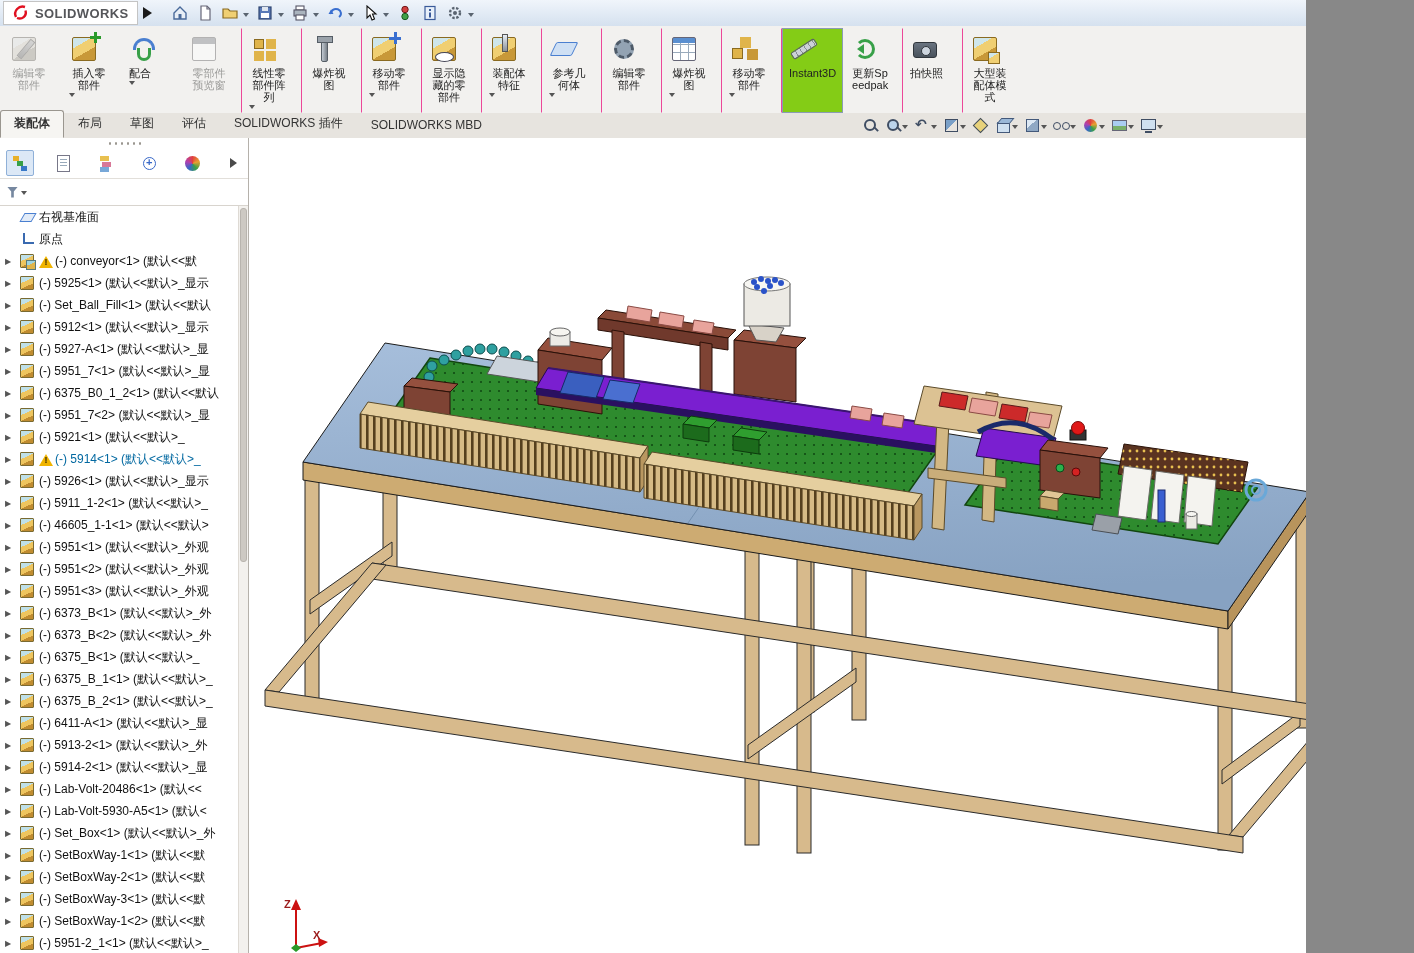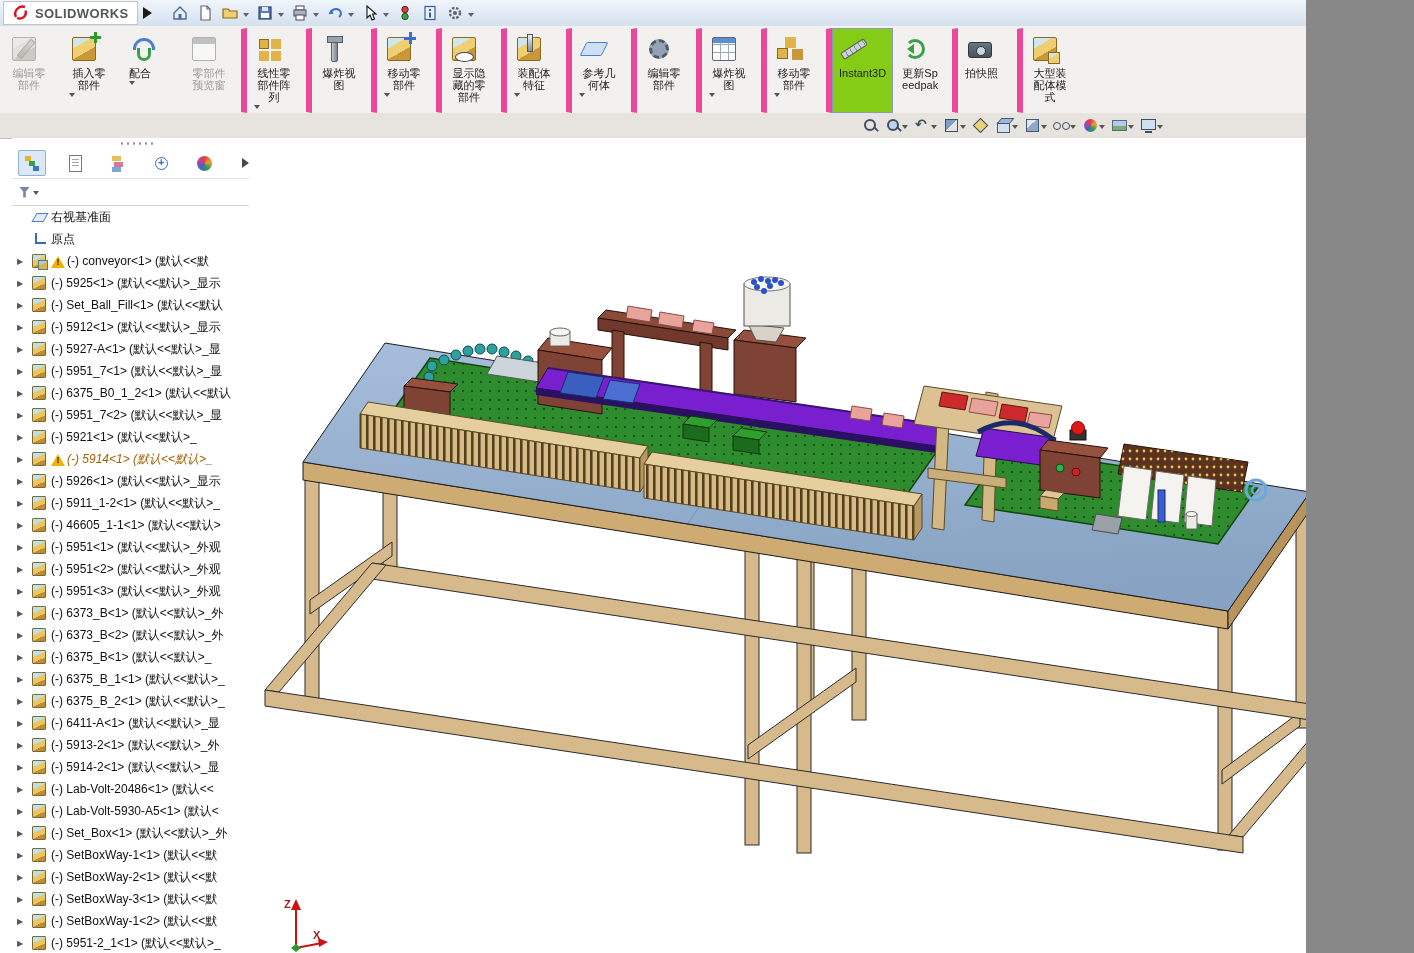--- a/index.html
+++ b/index.html
@@ -19,21 +19,21 @@
   .tbi-caret{width:0;height:0;border:3px solid transparent;border-top:4px solid #5a6470;margin:6px 3px 0 0;}
   .doc-title{position:absolute;left:1073px;top:6px;transform:translateX(-50%);
     font-size:12px;color:#1a1a1a;white-space:nowrap;margin-top:34px;}
 
   
   .ribbon{position:absolute;top:26px;left:0;right:0;height:87px;background:#f2f1ef;
     border-bottom:1px solid #cfccc7;display:flex;}
   .ribbon-row{display:flex;align-items:stretch;padding:2px 0 0 2px;}
   .rb{display:flex;flex-direction:column;align-items:flex-start;padding:5px 6px 2px;min-width:46px;
     border:1px solid transparent;border-radius:2px;position:relative;}
-  .rb.sep{border-right:6px solid #ec4899;border-radius:0;}
+  .rb.sep{border-right:1px solid #ec4899;border-radius:0;}
   .rb.active{background:#84cc16;border:1px solid #8a9cb4;}
   .rb.disabled .rlabel{color:#9c9c9a;}
   .rb.disabled .ric{opacity:.45;filter:grayscale(.9);}
   .rlabel{font-size:11px;line-height:12px;text-align:center;max-width:40px;word-break:break-all;color:#222;margin-top:3px;}
   .rb.active .rlabel{max-width:64px;word-break:normal;}
   .rb.has-caret::after{content:"";width:0;height:0;border:3.5px solid transparent;border-top:4.5px solid #555;margin-top:2px;}
 
   .ric{width:30px;height:30px;position:relative;flex:none;}
   .ric::before{content:"";position:absolute;inset:3px;border:1px solid #8a6a20;border-radius:2px;
     background:linear-gradient(150deg,#cfe6ea 0 30%,#f0cf72 30% 62%,#c89838 62%);}
@@ -98,21 +98,21 @@
   .vicon[data-icon=hide-show-items]::before{content:"";position:absolute;left:0;top:5px;width:6px;height:6px;border:1.5px solid #3f4d63;border-radius:50%;}
   .vicon[data-icon=hide-show-items]::after{content:"";position:absolute;left:9px;top:5px;width:6px;height:6px;border:1.5px solid #3f4d63;border-radius:50%;}
   .vicon[data-icon=edit-appearance]::before{content:"";position:absolute;inset:2px;border-radius:50%;
     background:conic-gradient(#e04040,#e8a030,#38a048,#3868c8,#b040b0,#e04040);}
   .vicon[data-icon=apply-scene]::before{content:"";position:absolute;inset:3px 1px;border:1px solid #667;background:linear-gradient(#aacdf0 55%,#7ab06a 55%);}
   .vicon[data-icon=view-settings]::before{content:"";position:absolute;left:1px;top:2px;width:13px;height:9px;border:1.5px solid #3f4d63;background:#cfe0f0;}
   .vicon[data-icon=view-settings]::after{content:"";position:absolute;left:5px;bottom:1px;width:7px;height:2px;background:#3f4d63;}
 
   
   .content{position:absolute;top:138px;left:0;right:0;bottom:0;}
-  .panel{position:absolute;left:12px;top:0;width:248px;height:100%;background:#fff;border-right:1px solid #b5b1ab;}
+  .panel{position:absolute;left:0;top:0;width:248px;height:100%;background:#fff;border-right:1px solid #b5b1ab;}
   .panel-grip{width:34px;height:5px;margin:3px auto 2px;
     background:radial-gradient(circle,#9a968f 1px,transparent 1.4px) 0 0/6px 5px repeat-x;}
   .ptabs{display:flex;align-items:center;height:30px;padding:0 6px;gap:15px;}
   .ptab{width:26px;height:24px;display:flex;align-items:center;justify-content:center;border:1px solid transparent;border-radius:2px;position:relative;}
   .ptab.active{background:#dce8f6;border-color:#8fb0d8;}
   .pticon{width:17px;height:17px;position:relative;}
   .pticon[data-icon=feature-manager]::before{content:"";position:absolute;left:1px;top:1px;width:6px;height:5px;
     background:#e8b028;box-shadow:4px 5px 0 #38a048,8px 10px 0 #3878c8;}
   .pticon[data-icon=property-manager]::before{content:"";position:absolute;left:2px;top:0;width:11px;height:15px;background:#fff;border:1px solid #778;}
   .pticon[data-icon=property-manager]::after{content:"";position:absolute;left:5px;top:4px;width:7px;height:1.5px;background:#9ab;box-shadow:0 3px 0 #9ab,0 6px 0 #9ab;}
@@ -140,21 +140,21 @@
   .ticon[data-icon=plane]::before{content:"";position:absolute;left:3px;top:4px;width:10px;height:7px;
     border:1px solid #4a7fd0;background:rgba(160,190,230,.3);transform:skewX(-30deg);}
   .ticon[data-icon=origin]::before{content:"";position:absolute;left:4px;top:2px;width:2px;height:11px;background:#3a6ab0;}
   .ticon[data-icon=origin]::after{content:"";position:absolute;left:4px;bottom:3px;width:11px;height:2px;background:#3a6ab0;}
   .twarn{display:none;width:14px;height:13px;flex:none;margin-right:2px;position:relative;}
   .twarn.show{display:inline-block;}
   .twarn.show::before{content:"";position:absolute;left:0;top:1px;width:0;height:0;
     border-left:7px solid transparent;border-right:7px solid transparent;border-bottom:12px solid #f0b400;}
   .twarn.show::after{content:"!";position:absolute;left:5.5px;top:2px;font-size:9px;font-weight:bold;color:#3a2a00;}
   .tlabel{color:#111;}
-  .tlabel.hl{color:#a16207;font-style:italic;}
+  .tlabel.hl{color:#0369a1;}
   .vscroll{position:absolute;right:0;top:68px;bottom:0;width:9px;background:#f3f1ee;border-left:1px solid #dedad4;}
   .vthumb{position:absolute;left:1px;right:1px;top:2px;height:352px;background:#cdc9c3;border:1px solid #b8b4ae;border-radius:3px;}
 
   
   .viewport{position:absolute;left:249px;right:0;top:0;bottom:0;background:#ffffff;overflow:hidden;}
   svg.scene{position:absolute;left:0;top:0;width:1165px;height:815px;}
 </style>
 </head>
 <body>
 
@@ -327,20 +327,34 @@
         </div>
 
         <div class="rb">
           <span class="ric" data-icon="large-assembly-mode"></span>
           <span class="rlabel">大型装配体模式</span>
         </div>
       </div>
   </div>
 
   <div class="tabrow">
+    <div class="tabs">
+
+        <span class="tab active">装配体</span>
+
+        <span class="tab">布局</span>
+
+        <span class="tab">草图</span>
+
+        <span class="tab">评估</span>
+
+        <span class="tab">SOLIDWORKS 插件</span>
+
+        <span class="tab">SOLIDWORKS MBD</span>
+      </div>
     <div class="view-toolbar">
       <div style="display:flex;gap:4px;align-items:center;">
 
           <div class="vt">
             <span class="vicon" data-icon="zoom-to-fit"></span>
 
           </div>
 
           <div class="vt">
             <span class="vicon" data-icon="zoom-to-area"></span>

